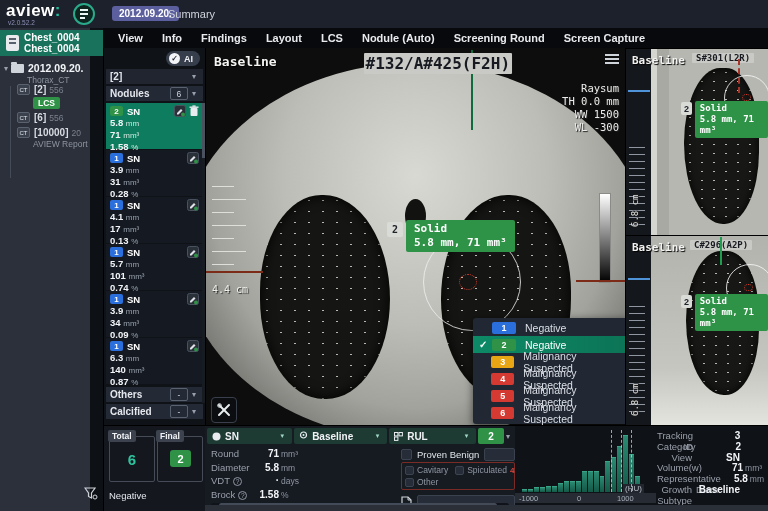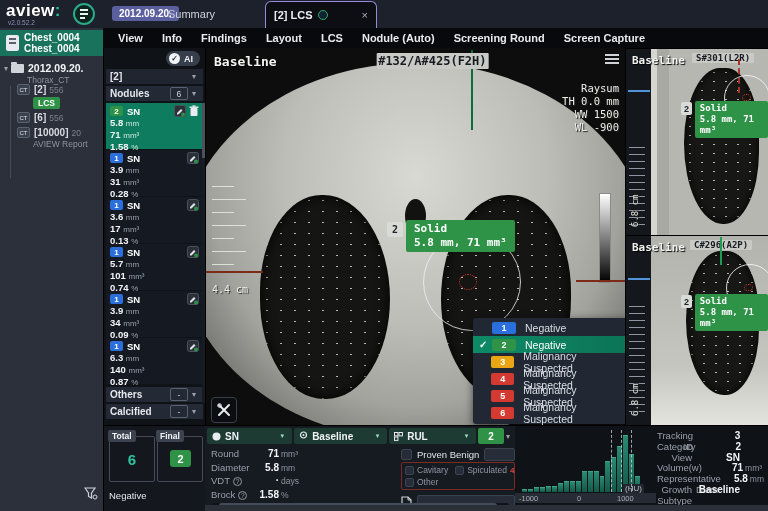--- a/index.html
+++ b/index.html
@@ -24,21 +24,21 @@
   .dot-ic{width:10px;height:10px;border:1.5px solid #2fae5d;border-radius:50%;margin-left:5px;
           box-sizing:border-box;background:#123;}
   .tab-close{margin-left:auto;color:#aab0ba;font-size:11px;cursor:pointer;}
 
   
   .menubar{position:absolute;left:103px;top:28px;width:665px;height:20px;background:#07090d;
            display:flex;align-items:center;gap:19px;padding-left:15px;box-sizing:border-box;}
   .menubar span{font-size:11px;font-weight:bold;color:#e8eaee;}
 
   
-  .patients{position:absolute;left:0;top:28px;width:103px;height:483px;background:#2b303b;}
+  .patients{position:absolute;left:0;top:28px;width:90px;height:483px;background:#2b303b;}
   .pat-row{position:absolute;left:0;top:2px;width:103px;height:26px;background:#18725c;display:flex;align-items:center;}
   .pat-ic{width:13px;height:16px;background:#e8eaee;border-radius:2px;margin:0 5px 0 6px;position:relative;}
   .pat-ic:before{content:"";position:absolute;left:3px;top:3px;width:7px;height:2px;background:#57606d;}
   .pat-ic:after{content:"";position:absolute;left:3px;top:7px;width:7px;height:2px;background:#57606d;}
   .pat-nm{font-size:10px;font-weight:bold;color:#fff;line-height:11px;}
   .study-row{position:absolute;left:4px;top:34px;display:flex;align-items:center;}
   .chev{color:#9aa0ab;font-size:8px;margin-right:3px;}
   .folder{width:13px;height:9px;background:#cfd3da;border-radius:1px;position:relative;margin-right:4px;}
   .folder:before{content:"";position:absolute;left:0;top:-2px;width:6px;height:2px;background:#cfd3da;border-radius:1px 1px 0 0;}
   .study-date{font-size:10.5px;font-weight:bold;color:#f2f4f7;}
@@ -95,21 +95,21 @@
   .viewer{position:absolute;left:205px;top:48px;width:420px;height:377px;background:#0d0d0d;overflow:hidden;border-left:1px solid #000;box-sizing:border-box;}
   .ax-body{position:absolute;left:-6%;top:4%;width:112%;height:100%;border-radius:50%;
            background:radial-gradient(ellipse at 50% 30%,#d9d9d4 0%,#bdbdb8 40%,#a3a39e 62%,#5c5c58 88%,#2a2a27 100%);}
   .ax-lung{position:absolute;top:39%;width:31%;height:54%;background:#151513;border-radius:48% 52% 50% 50%;
            box-shadow:inset 0 0 14px #000;
            background-image:radial-gradient(#b9b9b4 .8px,transparent 1.3px);background-size:14px 11px;}
   .ax-lung.l{left:13%;}
   .ax-lung.r{right:13%;border-radius:52% 48% 50% 50%;}
   .ax-tra{position:absolute;left:47.5%;top:40%;width:5%;height:9%;background:#121210;border-radius:50%;}
   .v-label{position:absolute;left:8px;top:6px;font-size:13px;font-weight:bold;color:#f4f4f2;text-shadow:1px 1px 1px #000;}
-  .slice-badge{background:#c9c9c5;color:#171a20;font-size:12px;font-weight:bold;padding:1px 2px;border-radius:1px;}
+  .slice-badge{background:#c9c9c5;color:#171a20;font-size:16px;font-weight:bold;padding:1px 2px;border-radius:1px;}
   .v-slice{position:absolute;left:50%;top:5px;transform:translateX(-35%);}
   .burger{position:absolute;right:6px;top:6px;width:14px;}
   .burger i{display:block;height:2px;background:#cfd3da;margin-bottom:2px;}
   .v-wwwl{position:absolute;right:6px;top:34px;text-align:right;font-size:10.5px;line-height:13px;color:#ececea;text-shadow:1px 1px 1px #222;}
   .cross-g{position:absolute;left:265px;top:2px;width:2px;height:80px;background:#0e6b3c;}
   .ruler{position:absolute;left:6px;top:138px;width:46px;height:118px;}
   .ruler i{display:block;height:1px;background:#dededa;margin-bottom:12px;}
   .ruler i:nth-child(odd){width:22px;}
   .ruler i:nth-child(even){width:34px;}
   .red-line-l{position:absolute;left:0;top:223px;width:57px;height:2px;background:#7c2b18;}
@@ -213,25 +213,20 @@
     <div class="ai-circle">
       <svg width="24" height="24" viewBox="0 0 24 24">
           <circle cx="12" cy="12" r="10" fill="#0e241e" stroke="#2aa98b" stroke-width="2"></circle>
           <rect x="8" y="7" width="8" height="2" fill="#e8f5f0"></rect>
           <rect x="8" y="11" width="8" height="2" fill="#e8f5f0"></rect>
           <rect x="8" y="15" width="5" height="2" fill="#e8f5f0"></rect>
         </svg>
     </div>
     <div class="date-badge">2012.09.20.</div>
     <div class="tab-summary">Summary</div>
-    <div class="tab-lcs">
-      <span class="lbl">[2] LCS</span>
-      <span class="dot-ic"></span>
-      <span class="tab-close">×</span>
-    </div>
   </header>
 
   <nav class="menubar">
     <span>View</span>
     <span>Info</span>
     <span>Findings</span>
     <span>Layout</span>
     <span>LCS</span>
     <span>Nodule (Auto)</span>
     <span>Screening Round</span>
@@ -335,21 +330,21 @@
       <div class="r1">
           <span class="cat-b" style="background: rgb(42, 111, 219);">1</span>
         <span class="tp">SN</span>
           <span class="sp"></span>
         <svg width="12" height="12" viewBox="0 0 12 12">
             <rect x="0.5" y="0.5" width="11" height="11" rx="2" fill="#2a3038" stroke="#4a5260"></rect>
             <path d="M3 8l4-4 1.5 1.5-4 4H3z" fill="#dfe3e9"></path>
             <circle cx="9" cy="9.5" r="2" fill="#2f9247"></circle>
           </svg>
       </div>
-      <div class="vrow"><span>3.6</span> <span class="u">mm</span></div>
+      <div class="vrow"><span>4.1</span> <span class="u">mm</span></div>
       <div class="vrow"><span>17</span> <span class="u">mm³</span></div>
       <div class="vrow"><span>0.13</span> <span class="u">%</span></div>
     </div>
 
     <div class="ncard" style="top:196px;">
       <div class="r1">
           <span class="cat-b" style="background: rgb(42, 111, 219);">1</span>
         <span class="tp">SN</span>
           <span class="sp"></span>
         <svg width="12" height="12" viewBox="0 0 12 12">
@@ -435,21 +430,21 @@
     <div class="v-slice m slice-badge">#132/A#425(F2H)</div>
     <div class="burger">
         <i></i>
         <i></i>
         <i></i>
       </div>
     <div class="v-wwwl m">
       <div>Raysum</div>
       <div>TH 0.0 mm</div>
       <div>WW 1500</div>
-      <div>WL -900</div>
+      <div>WL -300</div>
     </div>
     <div class="ruler">
         <i></i>
         <i></i>
         <i></i>
         <i></i>
         <i></i>
         <i></i>
         <i></i>
       </div>

